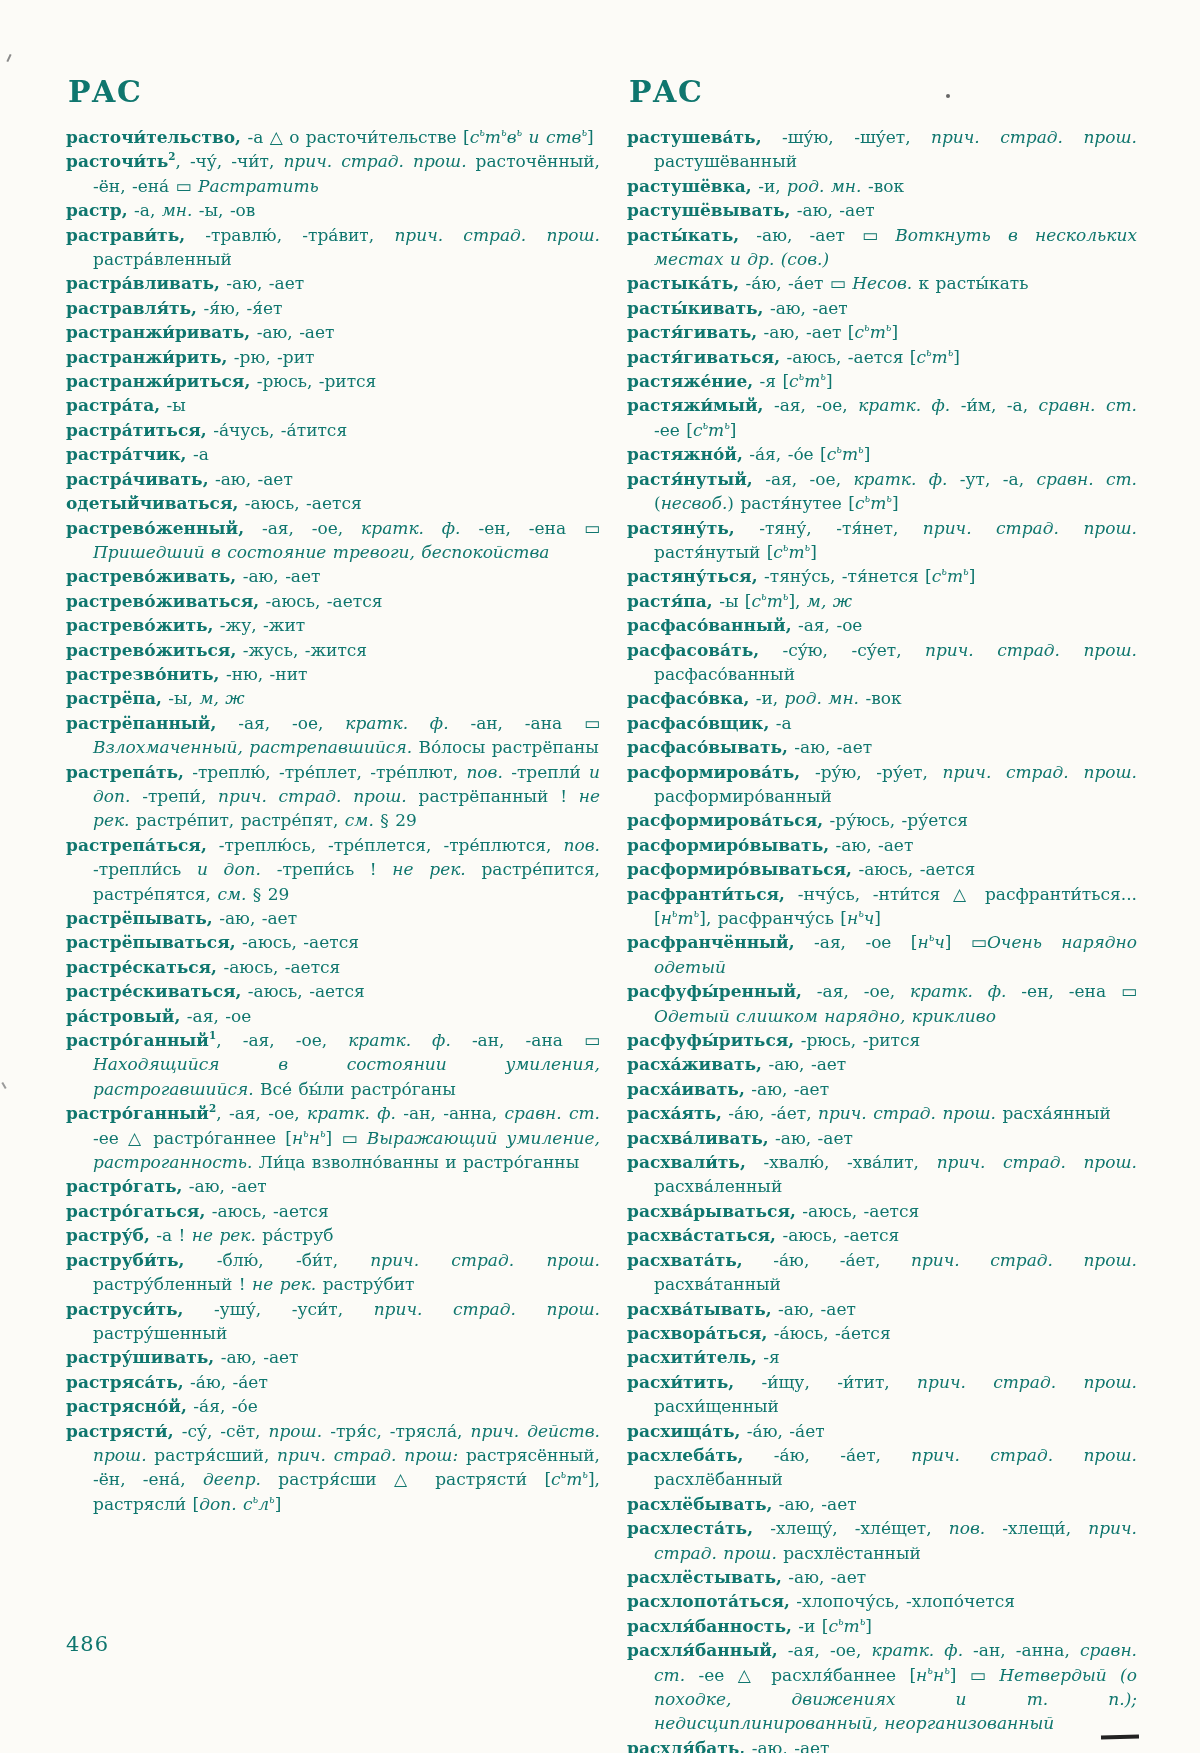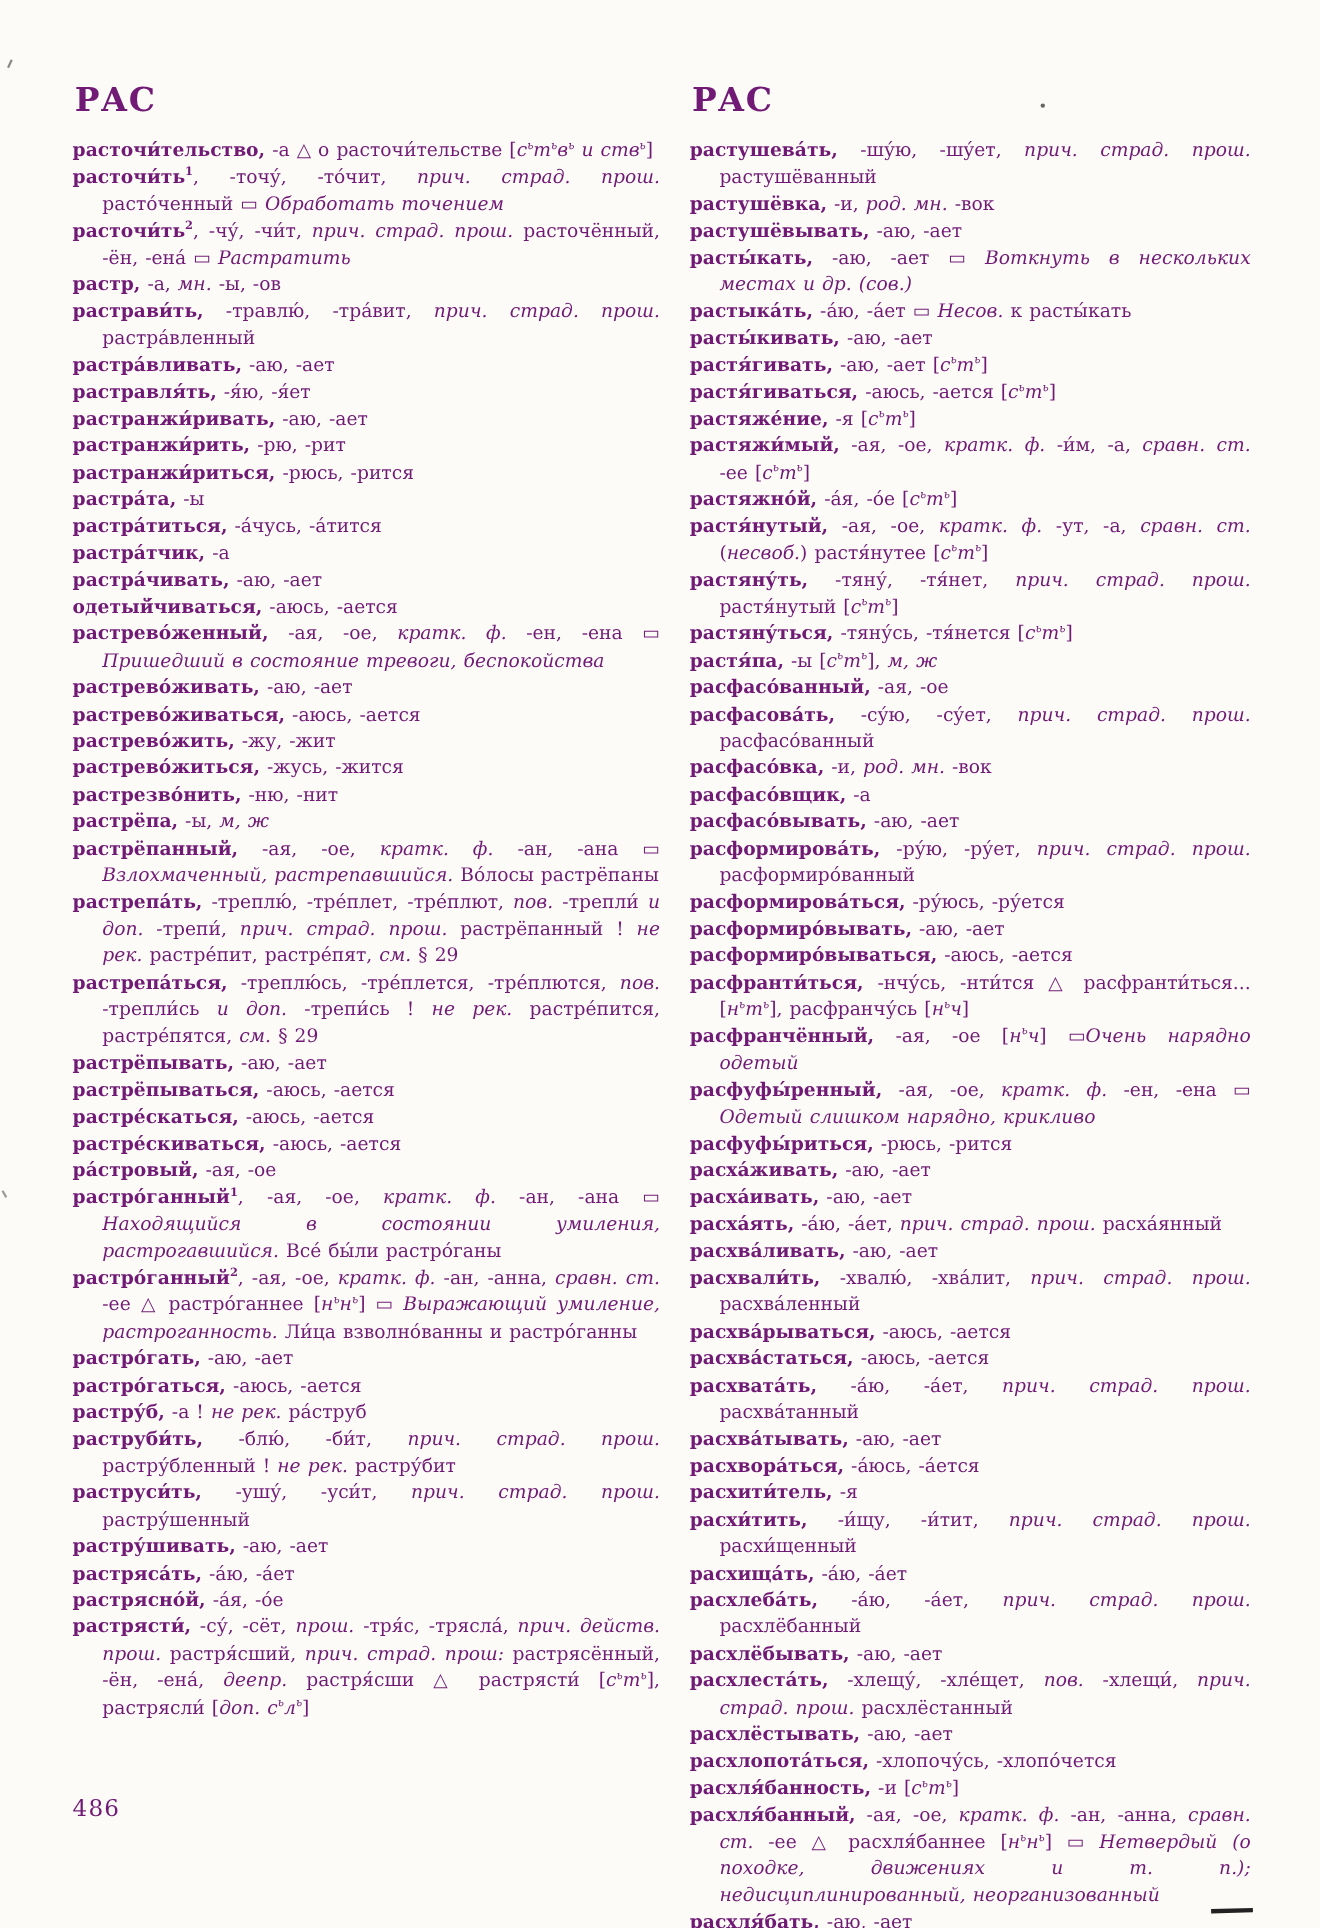--- a/index.html
+++ b/index.html
@@ -1,20 +1,20 @@
 <!DOCTYPE html>
 <html lang="ru"><head>
 <meta charset="utf-8">
 <style>
   html,body{margin:0;padding:0;background:#d8d5cd;}
   .page{
     position:relative;
     width:1200px;height:1753px;
     background:#fcfbf7;
-    color:#701a75;
+    color:#0f766e;
     font-family:"DejaVu Serif","Liberation Serif",serif;
     overflow:hidden;
   }
   .col{position:absolute;top:76px;}
   .col-left{left:66px;width:534px;}
   .col-right{left:627px;width:510px;}
   .head{
     font-size:30px;font-weight:bold;letter-spacing:1px;
     margin:0 0 17px 2px;line-height:32px;
   }
@@ -41,21 +41,20 @@
 </style>
 </head>
 <body>
 
 <div class="page">
 
   <div class="col col-left">
     <h1 class="head">РАС</h1>
     <div class="entries">
         <p class="entry"><span class="s-b">расточи́тельство,</span><span class="s-n"> -а △ о расточи́тельстве [</span><span class="s-i">с</span><span class="s-i sup">ь</span><span class="s-i">т</span><span class="s-i sup">ь</span><span class="s-i">в</span><span class="s-i sup">ь</span><span class="s-n"> </span><span class="s-i">и ств</span><span class="s-i sup">ь</span><span class="s-n">]</span></p>
-        <p class="entry"><span class="s-b">расточи́ть</span><span class="s-b sup">1</span><span class="s-n">, -точу́, -то́чит, </span><span class="s-i">прич. страд. прош.</span><span class="s-n"> расто́ченный ▭ </span><span class="s-i">Обработать точением</span></p>
         <p class="entry"><span class="s-b">расточи́ть</span><span class="s-b sup">2</span><span class="s-n">, -чу́, -чи́т, </span><span class="s-i">прич. страд. прош.</span><span class="s-n"> расточённый, -ён, -ена́ ▭ </span><span class="s-i">Растратить</span></p>
         <p class="entry"><span class="s-b">растр,</span><span class="s-n"> -а, </span><span class="s-i">мн.</span><span class="s-n"> -ы, -ов</span></p>
         <p class="entry"><span class="s-b">растрави́ть,</span><span class="s-n"> -травлю́, -тра́вит, </span><span class="s-i">прич. страд. прош.</span><span class="s-n"> растра́вленный</span></p>
         <p class="entry"><span class="s-b">растра́вливать,</span><span class="s-n"> -аю, -ает</span></p>
         <p class="entry"><span class="s-b">растравля́ть,</span><span class="s-n"> -я́ю, -я́ет</span></p>
         <p class="entry"><span class="s-b">растранжи́ривать,</span><span class="s-n"> -аю, -ает</span></p>
         <p class="entry"><span class="s-b">растранжи́рить,</span><span class="s-n"> -рю, -рит</span></p>
         <p class="entry"><span class="s-b">растранжи́риться,</span><span class="s-n"> -рюсь, -рится</span></p>
         <p class="entry"><span class="s-b">растра́та,</span><span class="s-n"> -ы</span></p>
         <p class="entry"><span class="s-b">растра́титься,</span><span class="s-n"> -а́чусь, -а́тится</span></p>

